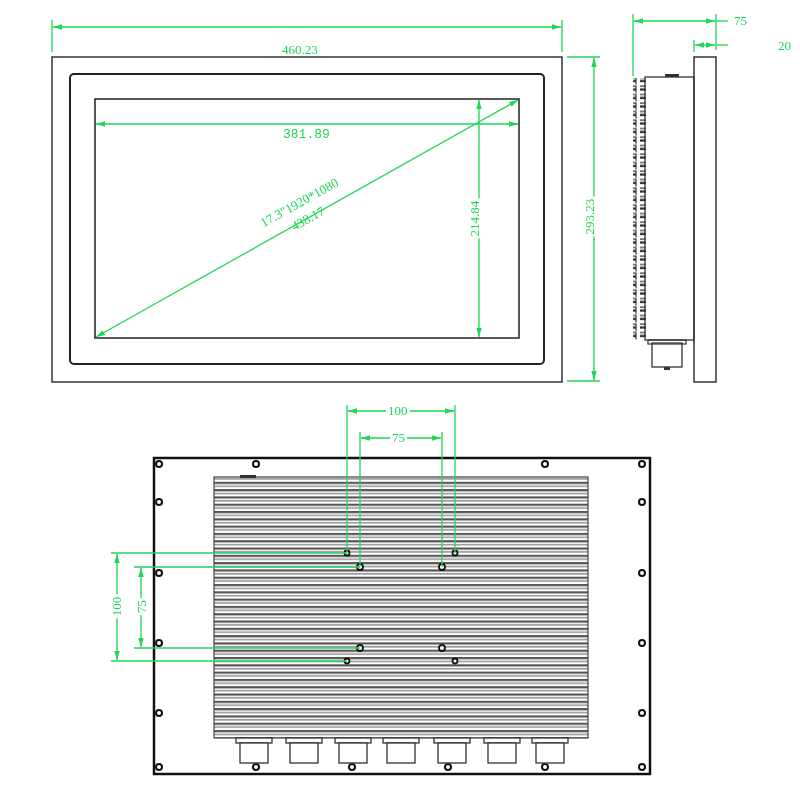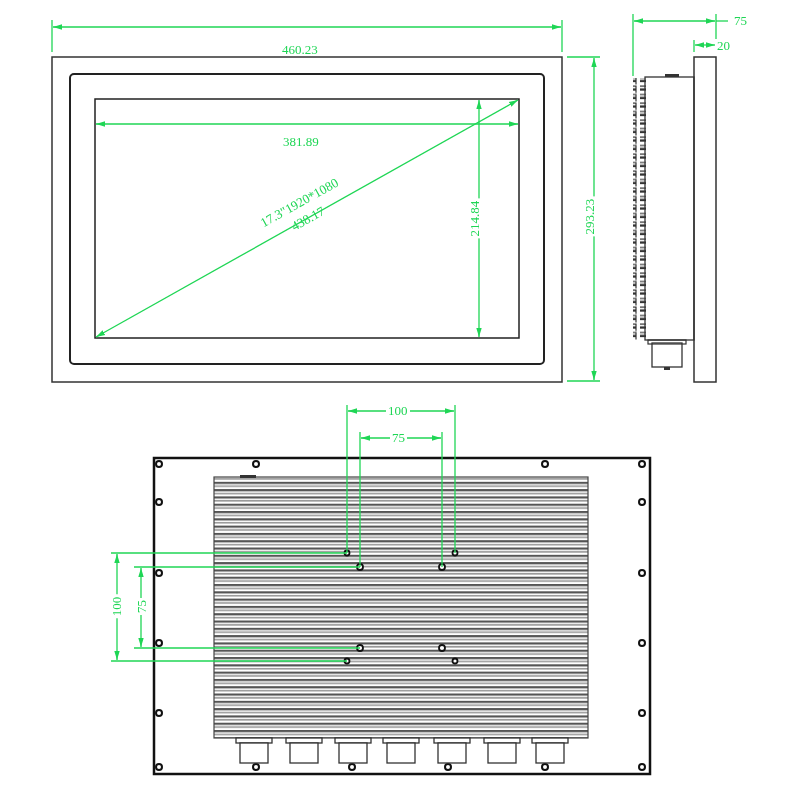--- a/index.html
+++ b/index.html
@@ -132,25 +132,25 @@
     <line x1="111" y1="553" x2="347" y2="553" stroke="#1fd655" stroke-width="1.3"></line>
     <line x1="111" y1="661" x2="347" y2="661" stroke="#1fd655" stroke-width="1.3"></line>
     <line x1="134" y1="567" x2="360" y2="567" stroke="#1fd655" stroke-width="1.3"></line>
     <line x1="134" y1="648" x2="360" y2="648" stroke="#1fd655" stroke-width="1.3"></line>
     <line x1="117" y1="554" x2="117" y2="660" stroke="#1fd655" stroke-width="1.3" marker-start="url(#arr)" marker-end="url(#arr)"></line>
     <line x1="141" y1="568" x2="141" y2="647" stroke="#1fd655" stroke-width="1.3" marker-start="url(#arr)" marker-end="url(#arr)"></line>
   </g>
 </svg>
 
 <div class="dim-label" style="left:280px; top:20px;margin-top:23px;">460.23</div>
-<div class="dim-label" style="left:281px; top:135px;">381.89</div>
+<div class="dim-label" style="left:281px; top:128px;font-family:Liberation Mono, monospace;">381.89</div>
 <div class="dim-label rot-90" style="left:455px; top:212px;">214.84</div>
 <div class="dim-label rot-90" style="left:570px; top:210px;">293.23</div>
 <div class="dim-label" style="left:254px; top:196px; transform:rotate(-29deg); background:transparent;">17.3"1920*1080</div>
 <div class="dim-label" style="left:288px; top:212px; transform:rotate(-29deg); background:transparent;">438.17</div>
 
 <div class="dim-label" style="left:732px; top:14px;">75</div>
-<div class="dim-label" style="left:715px; top:39px;">20</div>
+<div class="dim-label" style="left:776px; top:39px;">20</div>
 
 <div class="dim-label" style="left:386px; top:404px;">100</div>
 <div class="dim-label" style="left:390px; top:431px;">75</div>
 <div class="dim-label rot-90" style="left:105px; top:600px;">100</div>
 <div class="dim-label rot-90" style="left:133px; top:600px;">75</div>
 
 </body></html>

